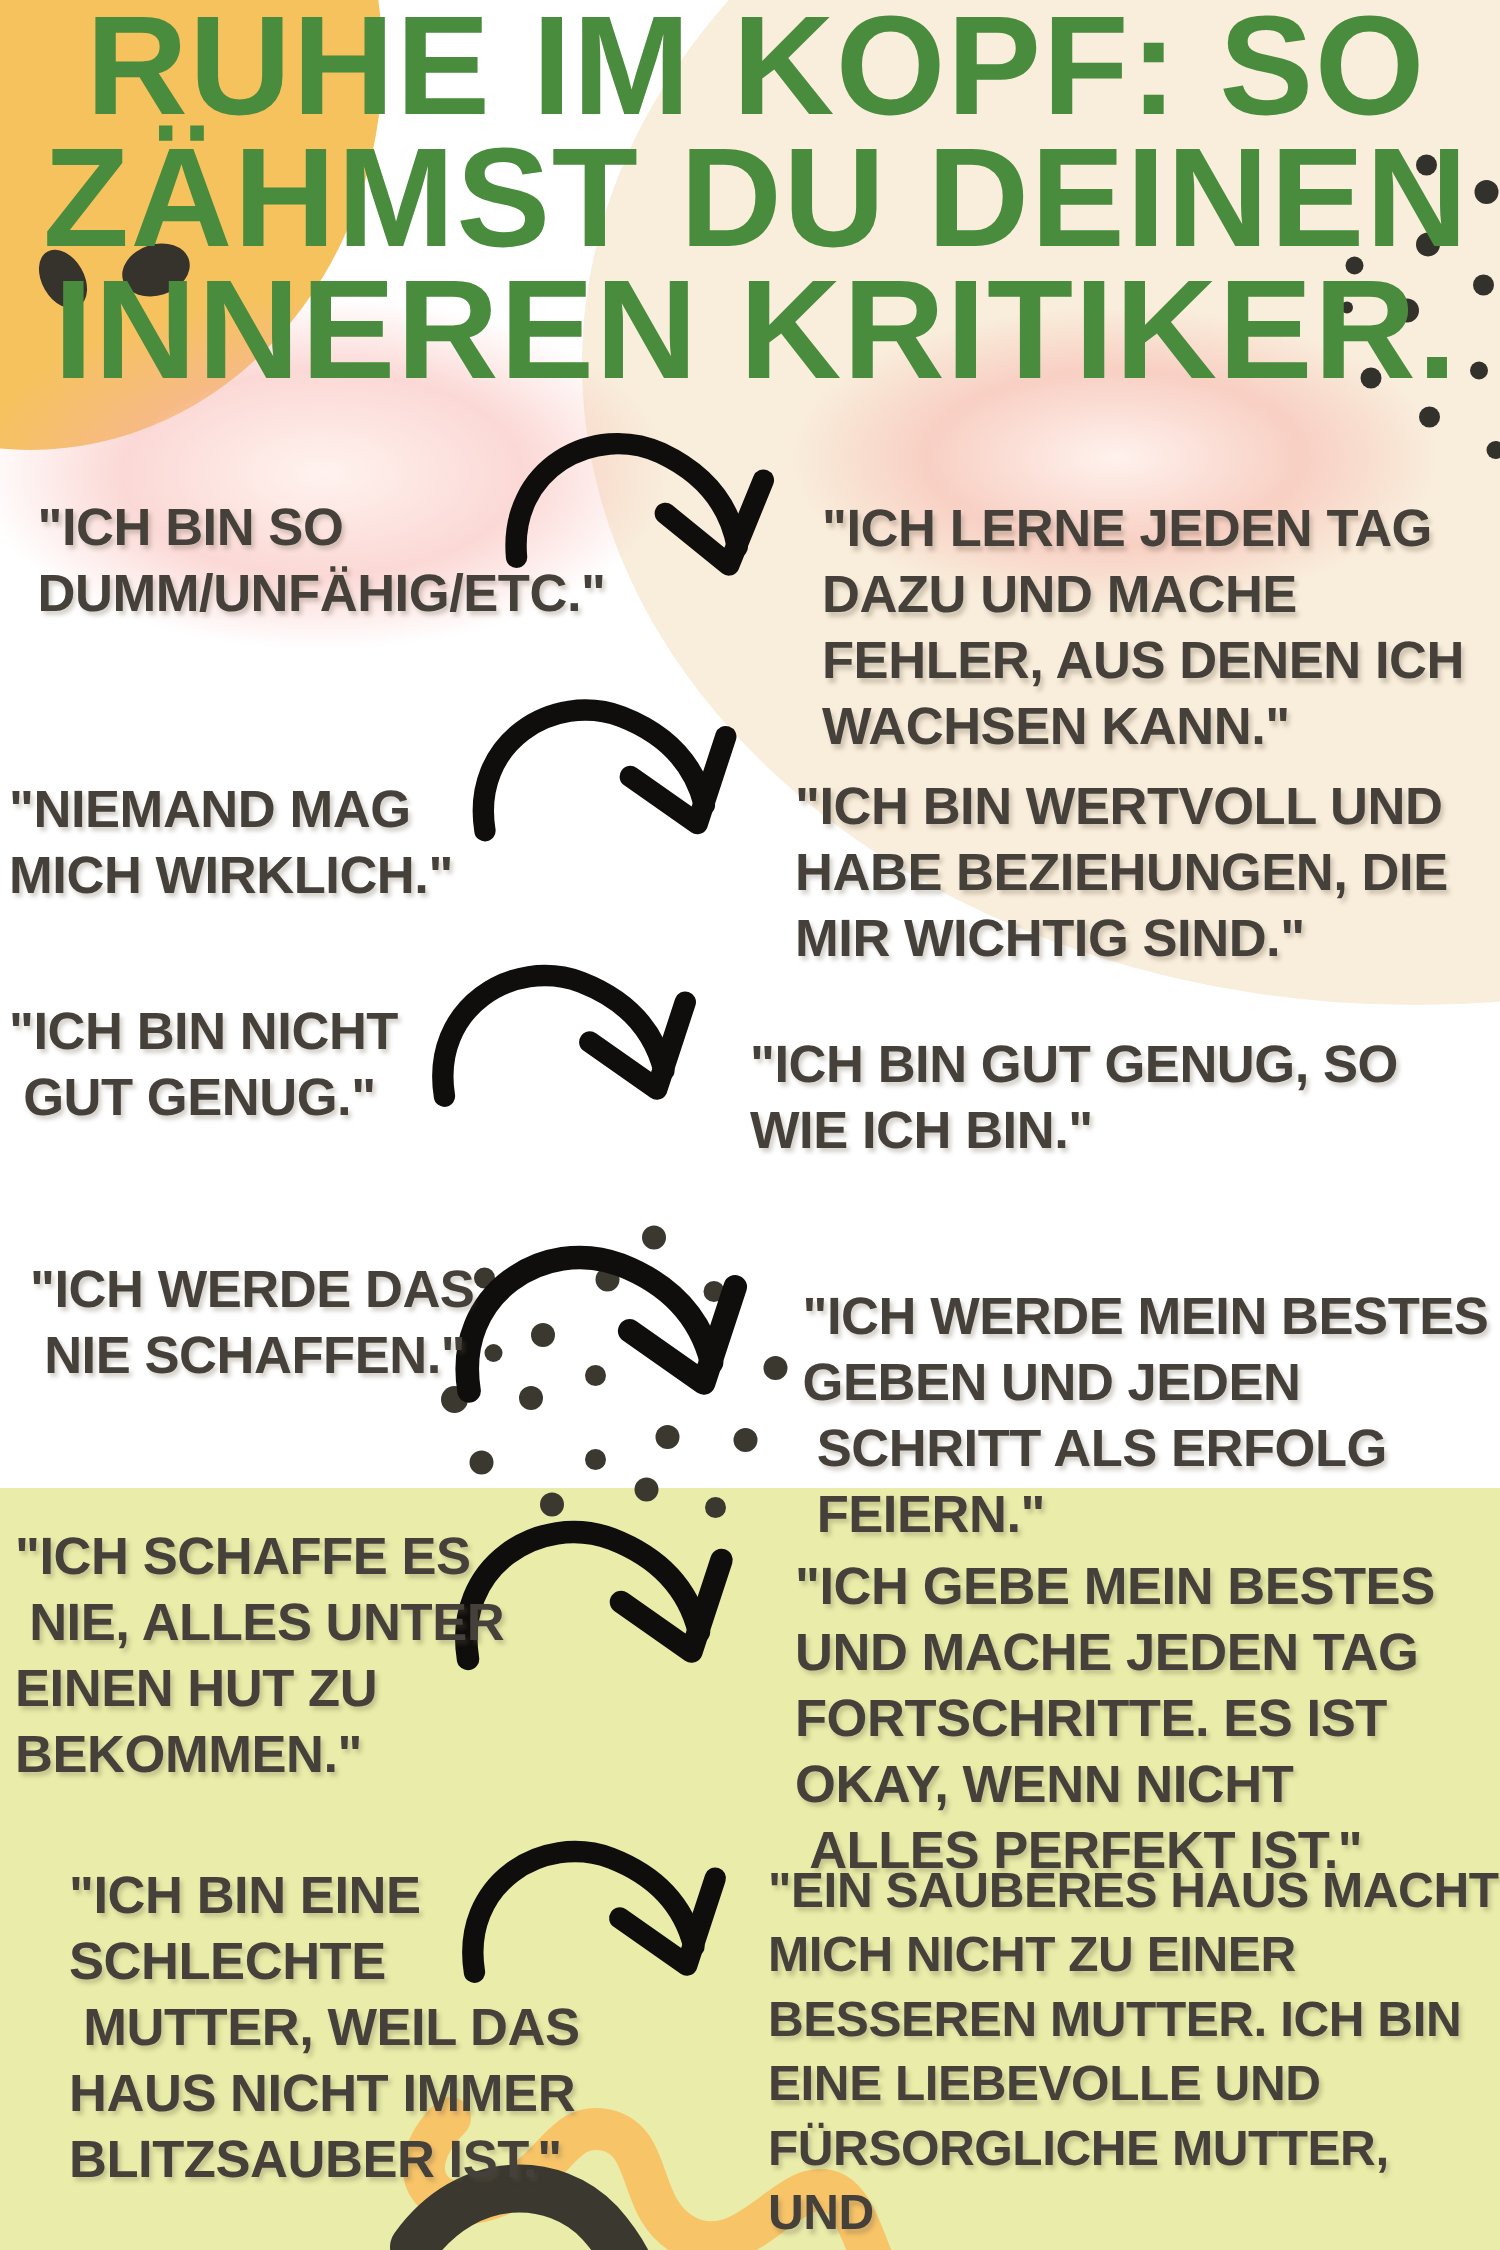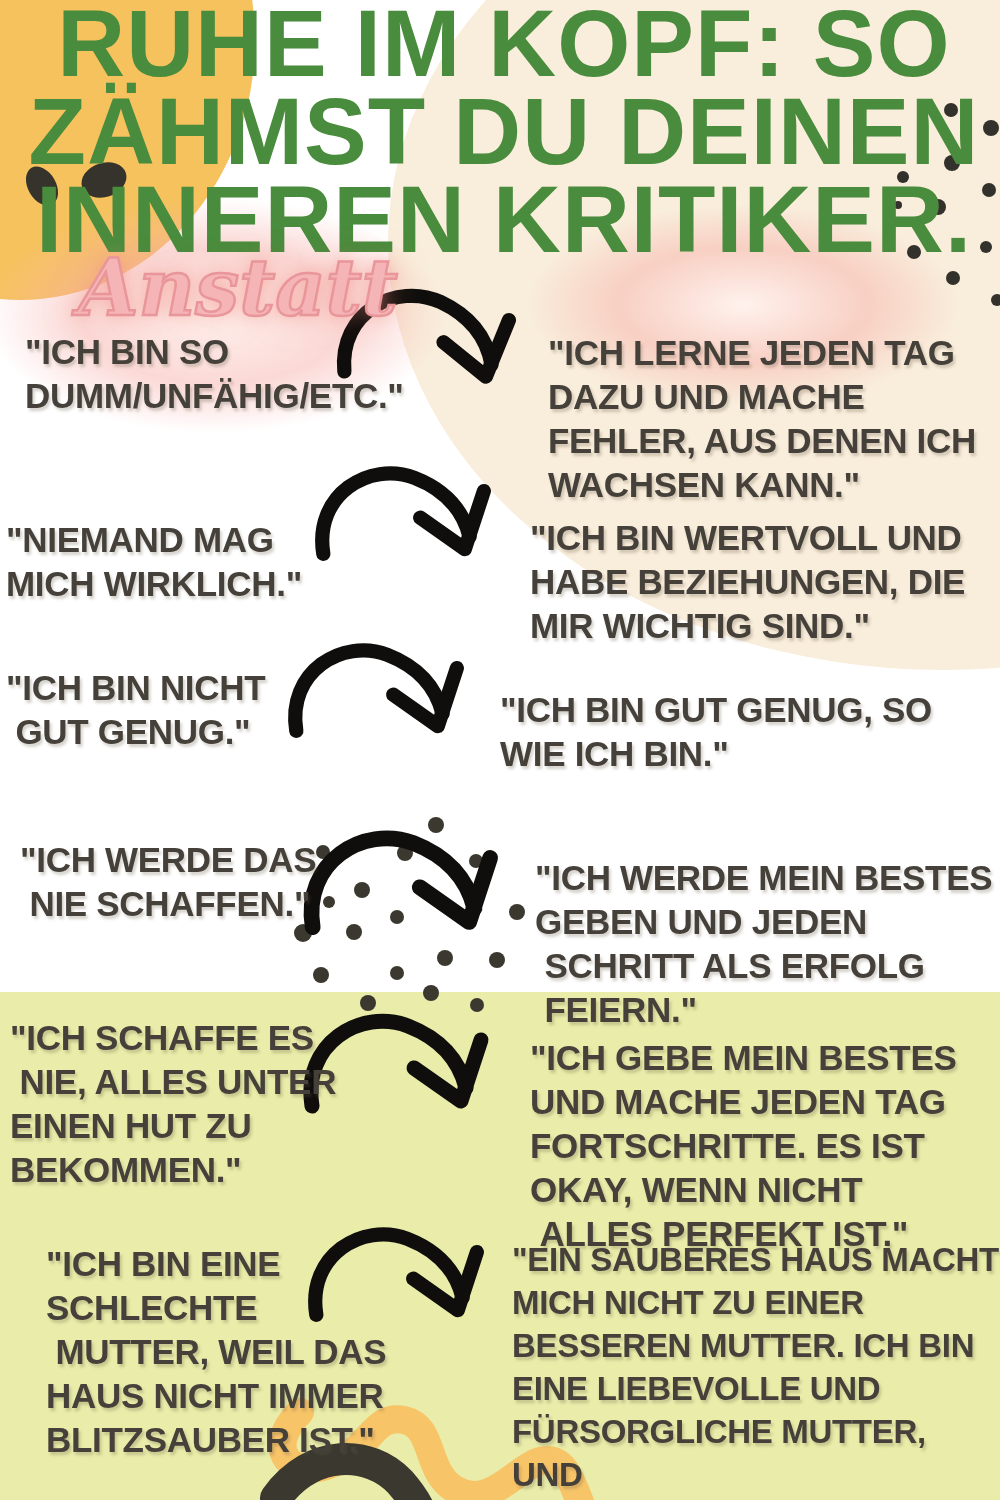--- a/index.html
+++ b/index.html
@@ -116,21 +116,20 @@
     <path d="M 300,1412 C 262,1450 292,1482 334,1463 C 372,1446 374,1414 404,1420
              C 436,1427 424,1472 456,1490 C 490,1509 516,1468 540,1461
              C 566,1454 572,1484 584,1512" fill="none" stroke="#f8c468" stroke-width="28" stroke-linecap="round"></path>
     <path d="M 276,1498 C 312,1448 370,1450 400,1482 C 416,1500 424,1516 428,1534" fill="none" stroke="#3a382f" stroke-width="32" stroke-linecap="round"></path>
   </svg>
 
   <div class="title">RUHE IM KOPF: SO
 ZÄHMST DU DEINEN
 INNEREN KRITIKER.</div>
 
-  <div class="script-header" style="left:78px;top:248px;">Anstatt</div>
 
   <div class="quote" style="left:25px;top:330px;">"ICH BIN SO
 DUMM/UNFÄHIG/ETC."</div>
   <div class="quote" style="left:548px;top:331px;">"ICH LERNE JEDEN TAG
 DAZU UND MACHE
 FEHLER, AUS DENEN ICH
 WACHSEN KANN."</div>
 
   <div class="quote" style="left:6px;top:518px;">"NIEMAND MAG
 MICH WIRKLICH."</div>

